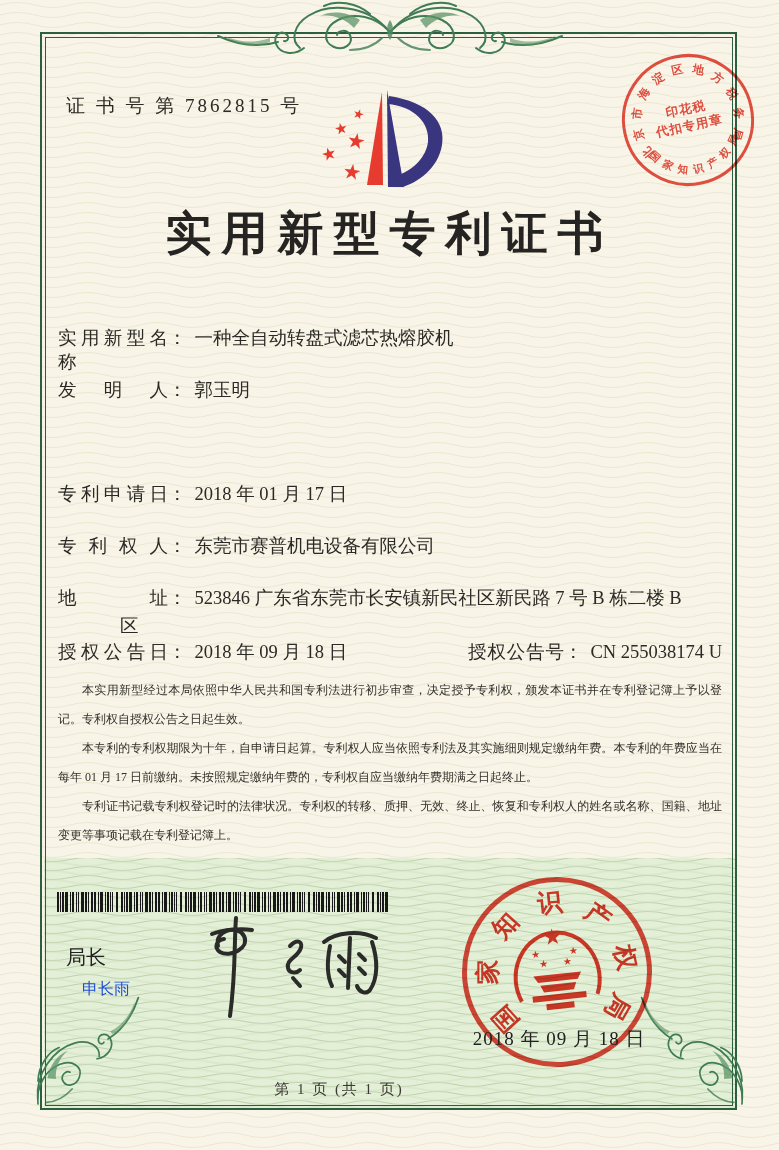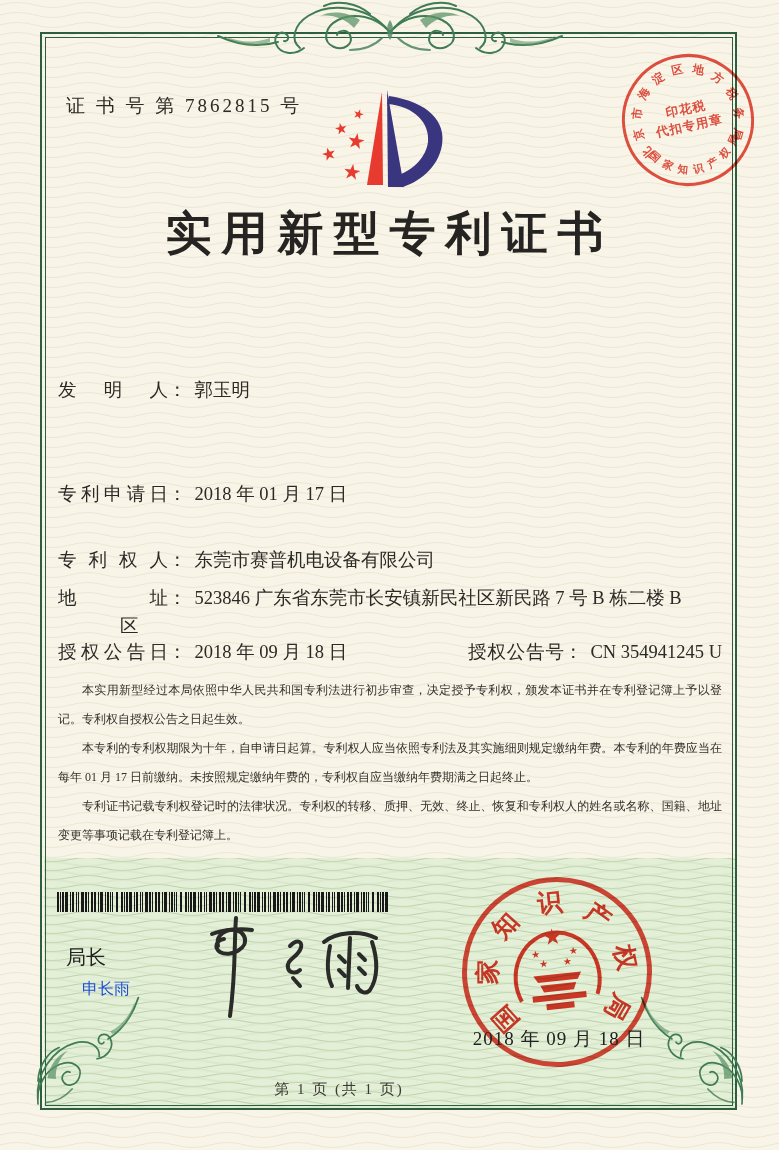--- a/index.html
+++ b/index.html
@@ -164,37 +164,40 @@
         <span style="position: absolute; left: 50%; top: 50%; font-size: 10.5px; transform: translate(-50%, -50%) rotate(126deg) translateY(-50px) rotate(180deg);">局</span>
       </div>
     <div class="stamp-center">
       <div>印花税</div>
       <div>代扣专用章</div>
     </div>
   </div>
 
   <div class="title">实用新型专利证书</div>
 
+  <div class="field-row" style="top:326px">
+    <span class="flabel">实用新型名称</span><span class="fcolon">：</span><span class="fvalue">一种全自动转盘式滤芯热熔胶机</span>
+  </div>
   <div class="field-row" style="top:378px">
     <span class="flabel">发明人</span><span class="fcolon">：</span><span class="fvalue">郭玉明</span>
   </div>
   <div class="field-row" style="top:482px">
     <span class="flabel">专利申请日</span><span class="fcolon">：</span><span class="fvalue">2018 年 01 月 17 日</span>
   </div>
-  <div class="field-row" style="top:548px">
+  <div class="field-row" style="top:534px">
     <span class="flabel">专利权人</span><span class="fcolon">：</span><span class="fvalue">东莞市赛普机电设备有限公司</span>
   </div>
   <div class="field-row" style="top:586px">
     <span class="flabel">地址</span><span class="fcolon">：</span><span class="fvalue">523846 广东省东莞市长安镇新民社区新民路 7 号 B 栋二楼 B</span>
     <div class="addr-line2">区</div>
   </div>
   <div class="field-row" style="top:640px">
     <span class="flabel">授权公告日</span><span class="fcolon">：</span><span class="fvalue">2018 年 09 月 18 日</span>
     <span class="grant-pair2">
-      <span class="flabel">授权公告号</span><span class="fcolon">：</span><span class="fvalue">CN 354941245 U</span>
+      <span class="flabel">授权公告号</span><span class="fcolon">：</span><span class="fvalue">CN 255038174 U</span>
     </span>
   </div>
 
   <div class="body-text">
     <p>本实用新型经过本局依照中华人民共和国专利法进行初步审查，决定授予专利权，颁发本证书并在专利登记簿上予以登记。专利权自授权公告之日起生效。</p>
     <p>本专利的专利权期限为十年，自申请日起算。专利权人应当依照专利法及其实施细则规定缴纳年费。本专利的年费应当在每年 01 月 17 日前缴纳。未按照规定缴纳年费的，专利权自应当缴纳年费期满之日起终止。</p>
     <p>专利证书记载专利权登记时的法律状况。专利权的转移、质押、无效、终止、恢复和专利权人的姓名或名称、国籍、地址变更等事项记载在专利登记簿上。</p>
   </div>
 
   <div class="barcode"><i style="width:2px;margin-right:1px"></i><i style="width:1px;margin-right:1px"></i><i style="width:2px;margin-right:1px"></i><i style="width:3px;margin-right:2px"></i><i style="width:1px;margin-right:1px"></i><i style="width:2px;margin-right:2px"></i><i style="width:1px;margin-right:1px"></i><i style="width:1px;margin-right:2px"></i><i style="width:3px;margin-right:1px"></i><i style="width:2px;margin-right:1px"></i><i style="width:1px;margin-right:2px"></i><i style="width:2px;margin-right:1px"></i><i style="width:2px;margin-right:2px"></i><i style="width:1px;margin-right:1px"></i><i style="width:3px;margin-right:2px"></i><i style="width:1px;margin-right:1px"></i><i style="width:2px;margin-right:1px"></i><i style="width:1px;margin-right:1px"></i><i style="width:1px;margin-right:3px"></i><i style="width:2px;margin-right:3px"></i><i style="width:2px;margin-right:1px"></i><i style="width:1px;margin-right:1px"></i><i style="width:2px;margin-right:1px"></i><i style="width:3px;margin-right:2px"></i><i style="width:1px;margin-right:1px"></i><i style="width:2px;margin-right:2px"></i><i style="width:1px;margin-right:1px"></i><i style="width:1px;margin-right:2px"></i><i style="width:3px;margin-right:1px"></i><i style="width:2px;margin-right:1px"></i><i style="width:1px;margin-right:2px"></i><i style="width:2px;margin-right:1px"></i><i style="width:2px;margin-right:2px"></i><i style="width:1px;margin-right:1px"></i><i style="width:3px;margin-right:2px"></i><i style="width:1px;margin-right:1px"></i><i style="width:2px;margin-right:1px"></i><i style="width:1px;margin-right:1px"></i><i style="width:1px;margin-right:3px"></i><i style="width:2px;margin-right:3px"></i><i style="width:2px;margin-right:1px"></i><i style="width:1px;margin-right:1px"></i><i style="width:2px;margin-right:1px"></i><i style="width:3px;margin-right:2px"></i><i style="width:1px;margin-right:1px"></i><i style="width:2px;margin-right:2px"></i><i style="width:1px;margin-right:1px"></i><i style="width:1px;margin-right:2px"></i><i style="width:3px;margin-right:1px"></i><i style="width:2px;margin-right:1px"></i><i style="width:1px;margin-right:2px"></i><i style="width:2px;margin-right:1px"></i><i style="width:2px;margin-right:2px"></i><i style="width:1px;margin-right:1px"></i><i style="width:3px;margin-right:2px"></i><i style="width:1px;margin-right:1px"></i><i style="width:2px;margin-right:1px"></i><i style="width:1px;margin-right:1px"></i><i style="width:1px;margin-right:3px"></i><i style="width:2px;margin-right:3px"></i><i style="width:2px;margin-right:1px"></i><i style="width:1px;margin-right:1px"></i><i style="width:2px;margin-right:1px"></i><i style="width:3px;margin-right:2px"></i><i style="width:1px;margin-right:1px"></i><i style="width:2px;margin-right:2px"></i><i style="width:1px;margin-right:1px"></i><i style="width:1px;margin-right:2px"></i><i style="width:3px;margin-right:1px"></i><i style="width:2px;margin-right:1px"></i><i style="width:1px;margin-right:2px"></i><i style="width:2px;margin-right:1px"></i><i style="width:2px;margin-right:2px"></i><i style="width:1px;margin-right:1px"></i><i style="width:3px;margin-right:2px"></i><i style="width:1px;margin-right:1px"></i><i style="width:2px;margin-right:1px"></i><i style="width:1px;margin-right:1px"></i><i style="width:1px;margin-right:3px"></i><i style="width:2px;margin-right:3px"></i><i style="width:2px;margin-right:1px"></i><i style="width:1px;margin-right:1px"></i><i style="width:2px;margin-right:1px"></i><i style="width:3px;margin-right:2px"></i><i style="width:1px;margin-right:1px"></i><i style="width:2px;margin-right:2px"></i><i style="width:1px;margin-right:1px"></i><i style="width:1px;margin-right:2px"></i><i style="width:3px;margin-right:1px"></i><i style="width:2px;margin-right:1px"></i><i style="width:1px;margin-right:2px"></i><i style="width:2px;margin-right:1px"></i><i style="width:2px;margin-right:2px"></i><i style="width:1px;margin-right:1px"></i><i style="width:3px;margin-right:2px"></i><i style="width:1px;margin-right:1px"></i><i style="width:2px;margin-right:1px"></i><i style="width:1px;margin-right:1px"></i><i style="width:1px;margin-right:3px"></i><i style="width:2px;margin-right:3px"></i><i style="width:2px;margin-right:1px"></i><i style="width:1px;margin-right:1px"></i><i style="width:2px;margin-right:1px"></i><i style="width:3px;margin-right:2px"></i></div>

